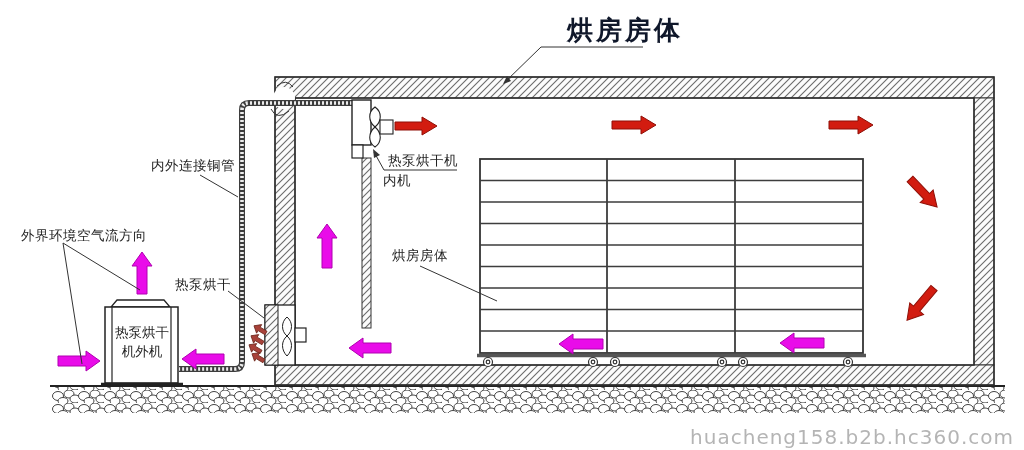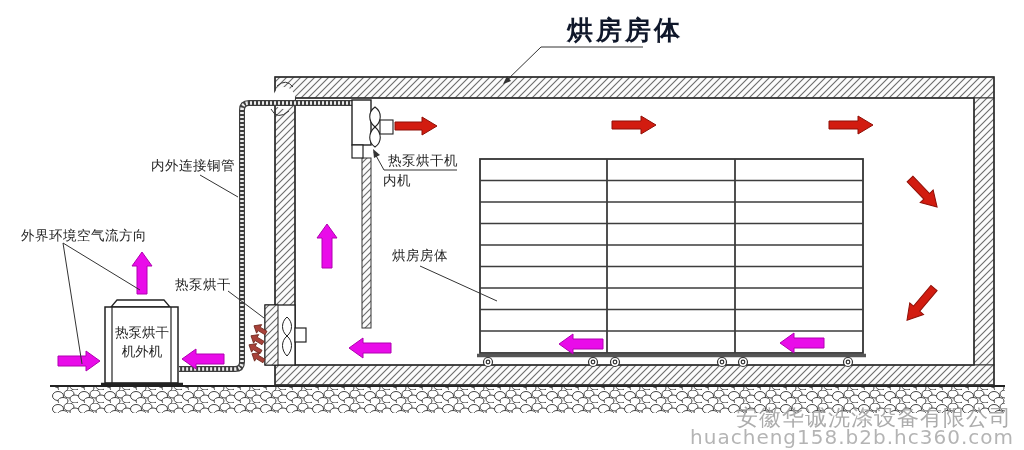--- a/index.html
+++ b/index.html
@@ -154,16 +154,15 @@
 <div class="label title" style="left:537px;top:13px;">烘房房体</div>
 <div class="label" style="left:388px;top:152px;">热泵烘干机</div>
 <div class="label" style="left:383px;top:172px;">内机</div>
 <div class="label" style="left:151px;top:157px;">内外连接铜管</div>
 <div class="label" style="left:21px;top:227px;">外界环境空气流方向</div>
 <div class="label" style="left:175px;top:276px;">热泵烘干</div>
 <div class="label" style="left:392px;top:247px;">烘房房体</div>
 <div class="unit-text" style="left:111px;top:324px;text-align:center;">热泵烘干</div>
 <div class="unit-text" style="left:111px;top:343px;">机外机</div>
 
-<div class="wm wm1">安徽华诚洗涤设备有限公司</div>
 <div class="wm wm2">huacheng158.b2b.hc360.com</div>
 
 </div>
 
 </body></html>

